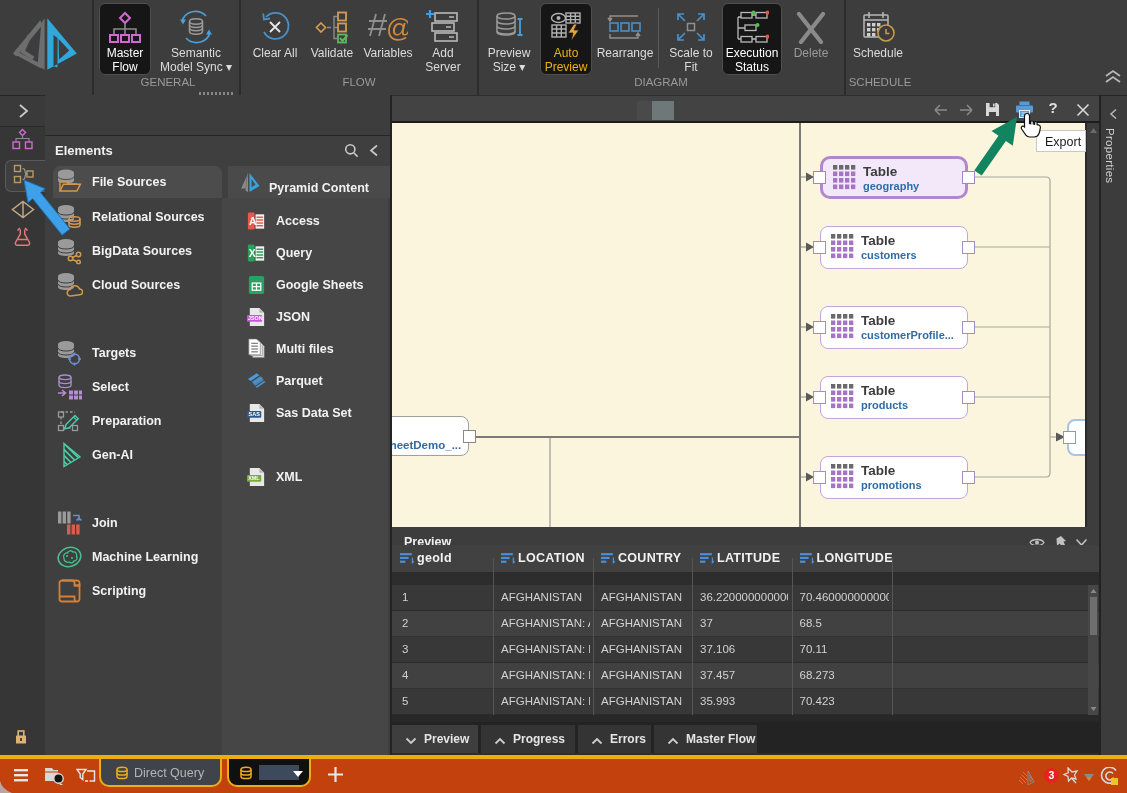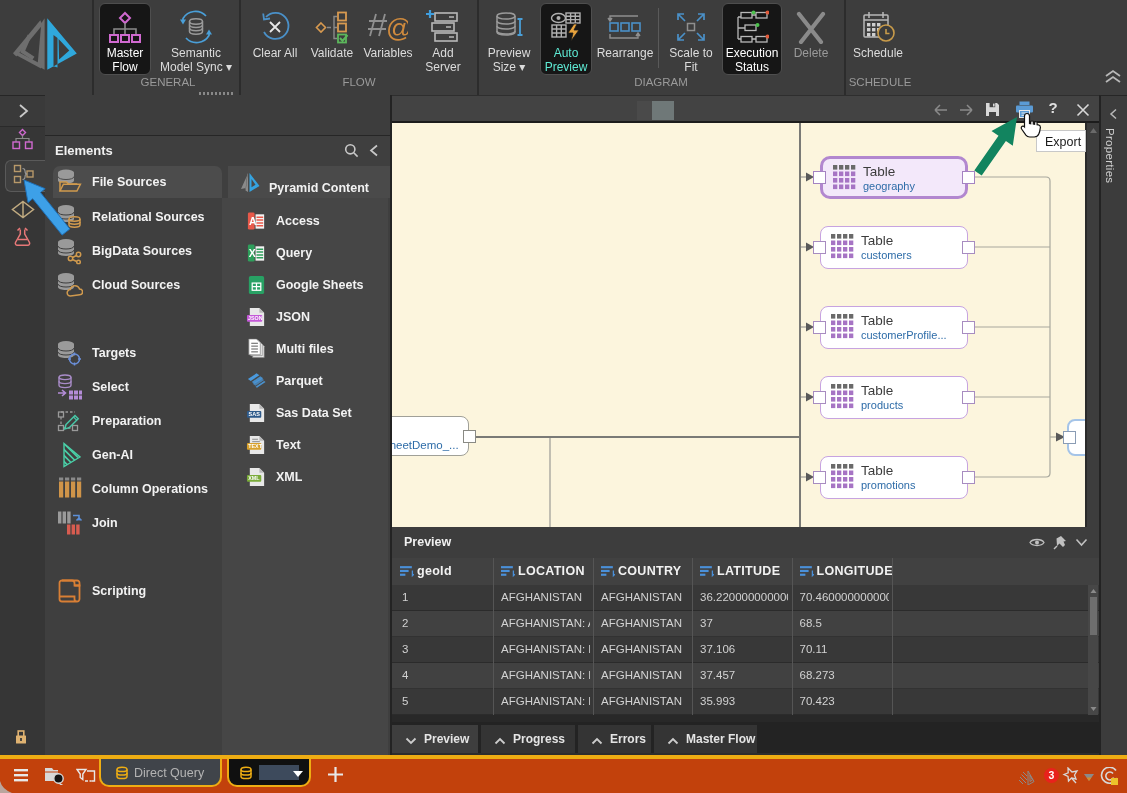--- a/index.html
+++ b/index.html
@@ -31,21 +31,21 @@
 .ltext { position:absolute; left:47px; top:50%; transform:translateY(-50%); font-size:12.5px; font-weight:600; color:#f2f2f2; white-space:nowrap; }
 .rtext { position:absolute; left:54px; top:50%; transform:translateY(-50%); font-size:12.5px; font-weight:600; color:#f2f2f2; white-space:nowrap; }
 .licon { position:absolute; left:11px; top:50%; transform:translateY(-50%); width:27px; height:27px; }
 .ricon { position:absolute; left:24px; top:50%; transform:translateY(-50%); width:21px; height:21px; }
 
 #content { position:absolute; left:390px; top:95px; width:709px; height:662px; background:#3d3d3d; border-left:2px solid #232323; }
 #ctoolbar { position:absolute; left:0; top:0; width:709px; height:28px; background:#434343; border-top:1px solid #2e2e2e; border-bottom:2px solid #1c1c1c; }
 #canvas { position:absolute; left:0px; top:28px; width:693px; height:404px; background:#fcf5dd; overflow:hidden; }
 #canvasband { position:absolute; left:693px; top:28px; width:14px; height:404px; background:#3d3d3d; border-left:2px solid #2a2a2a; }
 
-.node { position:absolute; background:#fff; border-radius:8px; }
+.node { position:absolute; background:#fff; border-radius:8px;font-weight:bold; }
 .node .t1 { position:absolute; font-size:13.5px; color:#3c3c3c; }
 .node .t2 { position:absolute; font-size:11px; color:#2e6ca8; }
 .port { position:absolute; width:13px; height:13px; background:#fff; border:1.5px solid #a78cc0; }
 
 #preview { position:absolute; left:0px; top:432px; width:707px; height:230px; background:#2d2d2d; }
 
 #props { position:absolute; left:1099px; top:95px; width:28px; height:662px; background:#3c3c3c; border-left:2px solid #232323; border-top:1px solid #262626;}
 
 #statusbar { position:absolute; left:0; top:759px; width:1127px; height:34px; background:#c2410c; }
 #yellowline { position:absolute; left:0; top:755px; width:1127px; height:4px; background:#eead13; }
@@ -178,21 +178,21 @@
           <path d="M6 7 v16 c0 1.7 4 3 9 3 s9 -1.3 9 -3 v-16"></path>
           <path d="M6 12 c0 1.7 4 3 9 3 s9 -1.3 9 -3 M6 17 c0 1.7 4 3 9 3 s9 -1.3 9 -3 M6 22 c0 1.7 4 3 9 3 s9 -1.3 9 -3"></path>
         </g>
         <path d="M29 10 v16 M26.5 10 h5 M26.5 26 h5" stroke="#4a9fd8" stroke-width="1.8"></path>
       </svg>
         </div>
       Preview<br>Size ▾
     </div>
 
     <div class="rbtn sel" style="left:540px; width:52px"></div>
-    <div class="ritem" style="left:540px; top:8px; width:52px; color:#5eead4">
+    <div class="ritem" style="left:540px; top:8px; width:52px; color:#eab308">
       <div class="ic">
           <svg width="34" height="34" viewBox="0 0 34 34">
         <g stroke="#b0b0b0" stroke-width="1.4" fill="none">
           <rect x="17" y="3" width="14" height="10"></rect>
           <path d="M17 6.3 h14 M17 9.6 h14 M21.6 3 v10 M26.3 3 v10"></path>
           <rect x="3" y="15" width="14" height="12"></rect>
           <path d="M3 19 h14 M3 23 h14 M7.6 15 v12 M12.3 15 v12"></path>
           <ellipse cx="9.5" cy="8" rx="7" ry="4.5"></ellipse>
         </g>
         <circle cx="9.5" cy="8" r="2" fill="#b0b0b0"></circle>
@@ -441,52 +441,44 @@
                 <path d="M8 2 L8 25 L24 15.5 Z"></path>
               </clipPath>
             </defs>
         <g clip-path="url(#pyr)" stroke="#4ad0a8" stroke-width="1.6">
           <path d="M2 8 l14 14 M5 5 l14 14 M8 2 l14 14 M11 -1 l14 14 M-1 11 l14 14 M-4 14 l14 14"></path>
         </g>
         <path d="M8 2 L8 25 L24 15.5 Z" fill="none" stroke="#4ad0a8" stroke-width="1.4"></path>
       </svg>
           <div class="ltext">Gen-AI</div>
         </div>
-      <div class="lrow" style="top:274px">
-          <svg class="licon" viewBox="0 0 27 27">
-        <g fill="#cf9449">
-              <rect x="3" y="6" width="4.2" height="16"></rect>
-              <rect x="9" y="6" width="4.2" height="16"></rect>
-              <rect x="15" y="6" width="4.2" height="16"></rect>
-              <rect x="21" y="6" width="4.2" height="16"></rect>
-            </g>
-        <g fill="#8a8a8a">
-              <rect x="3" y="2" width="4.2" height="3"></rect>
-              <rect x="9" y="2" width="4.2" height="3"></rect>
-              <rect x="15" y="2" width="4.2" height="3"></rect>
-              <rect x="21" y="2" width="4.2" height="3"></rect>
-            </g>
-      </svg>
-          <div class="ltext">Column Operations</div>
-        </div>
       <div class="lrow" style="top:308px">
           <svg class="licon" viewBox="0 0 27 27">
         <g fill="#9a9a9a">
               <rect x="2" y="2" width="3.4" height="12"></rect>
               <rect x="6.6" y="2" width="3.4" height="12"></rect>
               <rect x="11.2" y="2" width="3.4" height="12"></rect>
             </g>
         <g fill="#d85c50">
               <rect x="11" y="15" width="3.4" height="10"></rect>
               <rect x="15.6" y="15" width="3.4" height="10"></rect>
               <rect x="20.2" y="15" width="3.4" height="10"></rect>
             </g>
         <path d="M17 6 h6 v5 M23 8.5 l-2.5 2.5 M23 8.5 l2.5 2.5" fill="none" stroke="#5c8fd8" stroke-width="1.6"></path>
       </svg>
           <div class="ltext">Join</div>
+        </div>
+      <div class="lrow" style="top:342px">
+          <svg class="licon" viewBox="0 0 27 27">
+        <ellipse cx="13.5" cy="13.5" rx="11.5" ry="9.5" fill="none" stroke="#48c08e" stroke-width="1.5" transform="rotate(-18 13.5 13.5)"></ellipse>
+        <path d="M8 15 c-1.5 -3 1 -6 3.5 -5.5 c0.5 -2.5 4 -3 5.5 -1 c2.5 -0.5 4.5 2 3.5 4.5 c1.5 2 0 4.5 -2.5 4.5 c-0.5 2 -3.5 2.5 -5 1 c-2.5 1 -5 -1 -5 -3.5 Z" fill="none" stroke="#48c08e" stroke-width="1.3"></path>
+        <circle cx="11" cy="12.5" r="1" fill="#48c08e"></circle>
+            <circle cx="16" cy="14.5" r="1" fill="#48c08e"></circle>
+      </svg>
+          <div class="ltext">Machine Learning</div>
         </div>
       <div class="lrow" style="top:376px">
           <svg class="licon" viewBox="0 0 27 27">
         <path d="M6 3 h15 a2.5 2.5 0 0 1 2.5 2.5 V8 h-5" fill="none" stroke="#d87f35" stroke-width="1.8"></path>
         <path d="M6 3 a2.5 2.5 0 0 0 -2.5 2.5 V19 h15 v2.5 a2.5 2.5 0 0 0 5 0 V8 h-5 V5.5 A2.5 2.5 0 0 0 16 3 Z M3.5 19 v2.5 a2.5 2.5 0 0 0 2.5 2.5 h15" fill="none" stroke="#d87f35" stroke-width="1.8"></path>
       </svg>
           <div class="ltext">Scripting</div>
         </div>
     </div>
     <div id="rightcol">
@@ -552,32 +544,20 @@
           <div class="rtext">Parquet</div>
         </div>
       <div class="rrow" style="top:199px">
           <svg class="ricon" viewBox="0 0 22 22">
         <path d="M4 1.5 h10 l5 5 V20.5 h-15 Z" fill="#e8e8e8"></path>
         <path d="M14 1.5 l5 5 h-5 Z" fill="#b8b8b8"></path>
         <rect x="1" y="9" width="15" height="7" rx="1" fill="#2e5a8a"></rect>
         <text x="2.6" y="14.6" font-size="5.8" font-weight="bold" fill="#fff" font-family="Liberation Sans">SAS</text>
       </svg>
           <div class="rtext">Sas Data Set</div>
-        </div>
-      <div class="rrow" style="top:231px">
-          <svg class="ricon" viewBox="0 0 22 22">
-        <path d="M4 1.5 h10 l5 5 V20.5 h-15 Z" fill="#e8e8e8"></path>
-        <path d="M14 1.5 l5 5 h-5 Z" fill="#b8b8b8"></path>
-        <g stroke="#888" stroke-width="1">
-              <path d="M6.5 5 h6 M6.5 7.5 h8"></path>
-            </g>
-        <rect x="1" y="9" width="15" height="7" rx="1" fill="#d8a12c"></rect>
-        <text x="2.4" y="14.6" font-size="5.6" font-weight="bold" fill="#fff" font-family="Liberation Sans">TEXT</text>
-      </svg>
-          <div class="rtext">Text</div>
         </div>
       <div class="rrow" style="top:263px">
           <svg class="ricon" viewBox="0 0 22 22">
         <path d="M4 1.5 h10 l5 5 V20.5 h-15 Z" fill="#e8e8e8"></path>
         <path d="M14 1.5 l5 5 h-5 Z" fill="#b8b8b8"></path>
         <rect x="1" y="9" width="15" height="7" rx="1" fill="#7aab3a"></rect>
         <text x="2.4" y="14.6" font-size="5.6" font-weight="bold" fill="#fff" font-family="Liberation Sans">XML</text>
       </svg>
           <div class="rtext">XML</div>
         </div>
@@ -819,21 +799,21 @@
             <circle cx="8" cy="6.5" r="2" fill="#c0c0c0"></circle>
           </svg>
         <svg class="abs" style="left:661px;top:8px" width="14" height="15" viewBox="0 0 14 15">
             <path d="M8 1 L13 6 L10.5 6.5 L12 10 L10 12 L6.5 8.5 L4 11 L3.5 3.5 Z" fill="#c0c0c0"></path>
             <path d="M4 11 L1 14" stroke="#c0c0c0" stroke-width="1.4"></path>
           </svg>
         <svg class="abs" style="left:683px;top:11px" width="13" height="9" viewBox="0 0 13 9">
             <path d="M1.5 1.5 L6.5 7 L11.5 1.5" fill="none" stroke="#c0c0c0" stroke-width="1.6"></path>
           </svg>
       </div>
-      <div id="tblhead" class="abs" style="left:0;top:31px;width:707px;height:27px;background:#414141">
+      <div id="tblhead" class="abs" style="left:0;top:18px;width:707px;height:27px;background:#414141">
         <div class="hcell" style="left:0;width:101px"><svg class="ficon" viewBox="0 0 13 12">
               <g fill="#4a90d9">
                 <rect x="0" y="1" width="11" height="2"></rect>
                 <rect x="0" y="4.5" width="8" height="2"></rect>
                 <rect x="0" y="8" width="5" height="2"></rect>
               </g>
               <path d="M11.5 5 v5 l1.5 -1.5" fill="none" stroke="#4a90d9" stroke-width="1.2"></path>
             </svg><span>geoId</span></div>
         <div class="hcell" style="left:101px;width:100px"><svg class="ficon" viewBox="0 0 13 12">
               <g fill="#4a90d9">

